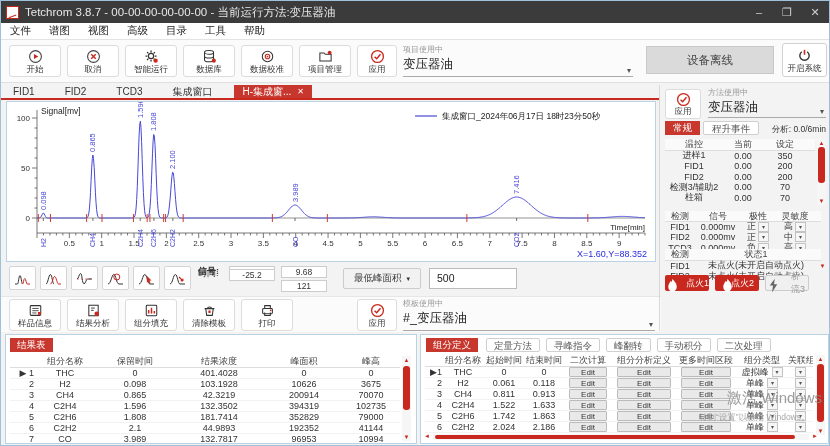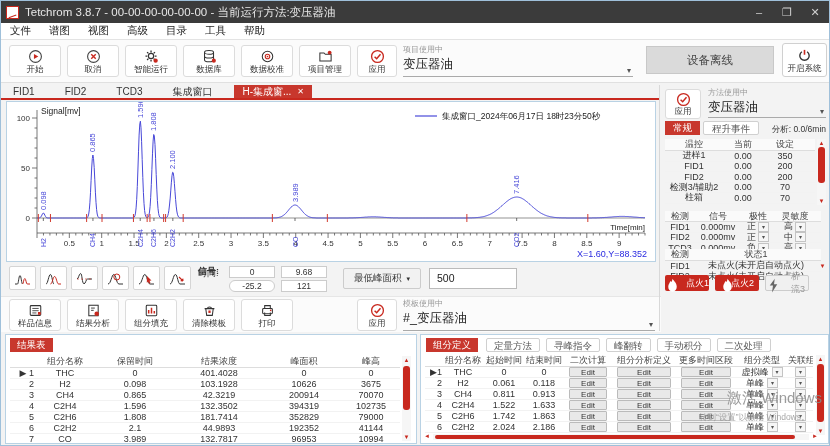--- a/index.html
+++ b/index.html
@@ -450,21 +450,21 @@
           <svg viewBox="0 0 17 15">
             <path d="M1 13 C3.6 13 4.2 3.5 6.4 3.5 8.6 3.5 8.8 13 11 13 H16" fill="none" stroke="#333" stroke-width="1"></path>
             <path d="M10 6 L14 10 M14 10 L13.8 7.6 M14 10 L11.6 9.8" stroke="#c8281e" stroke-width="1.1" fill="none"></path>
           </svg>
         </div>
       </div>
     <span class="minilab" style="left:197px; top:4px;">时间:</span>
     <span class="minilab" style="left:197px; top:2px;font-weight:bold;">信号:</span>
     <span class="minibox" style="left:228px; top:3px;">0</span>
     <span class="minibox" style="left:280px; top:3px;">9.68</span>
-    <span class="minibox" style="left:228px; top:17px;border-radius:6px;">-25.2</span>
+    <span class="minibox" style="left:228px; top:6px;">-25.2</span>
     <span class="minibox" style="left:280px; top:17px;">121</span>
     <div id="minarea-btn">
       <span>最低峰面积</span>
       <span style="font-size:7px;">▾</span>
     </div>
     <div id="minarea-val">500</div>
   </div>
 
   <div id="toolbar2" class="toolbar">
     <div id="tb2-buttons" class="btnrow" style="left:8px; top:2px;">

